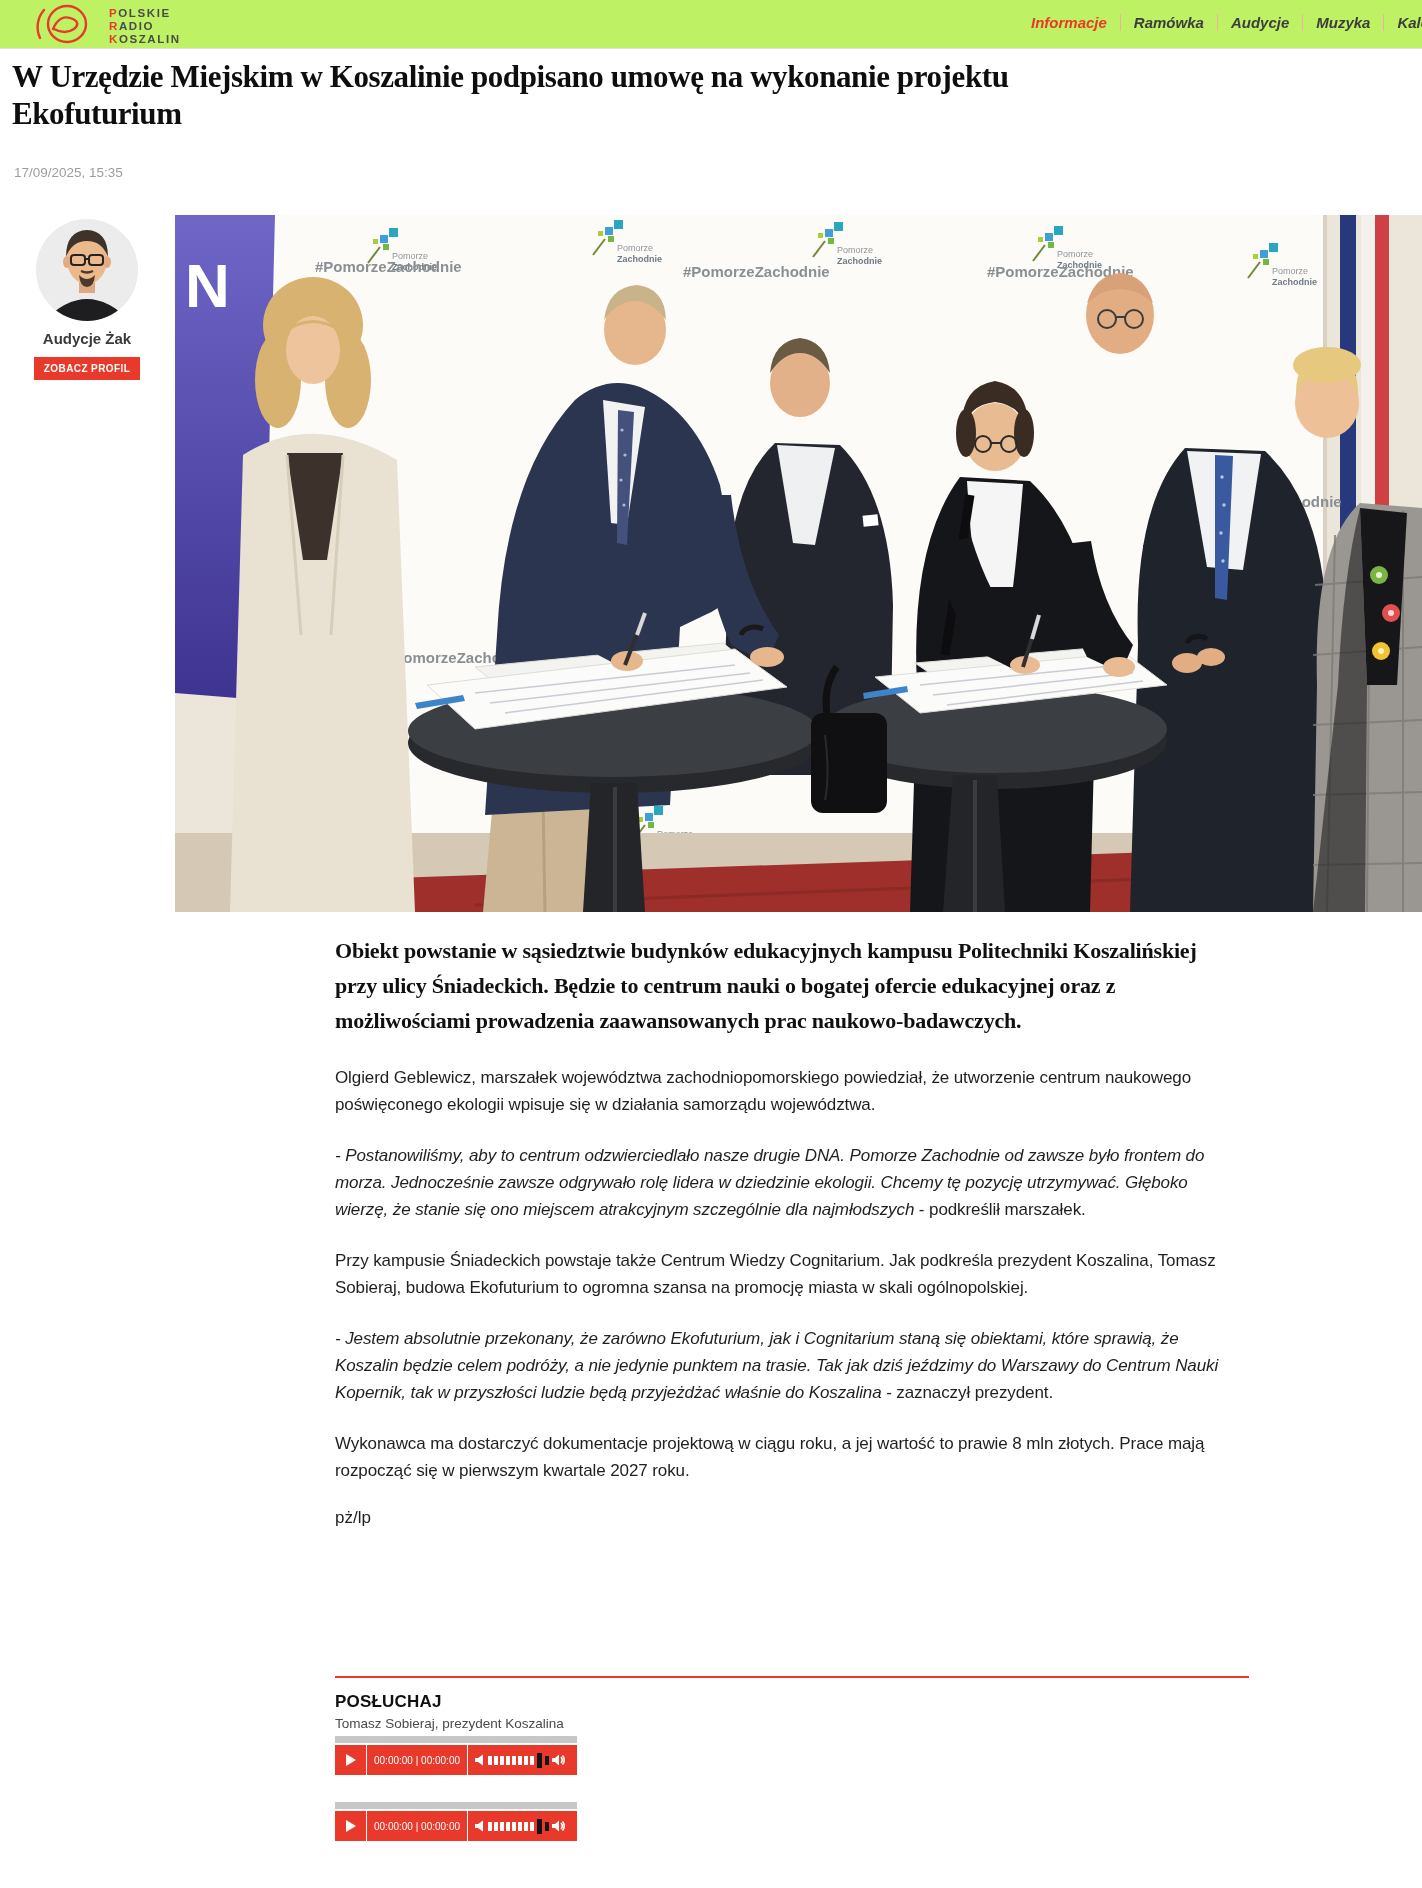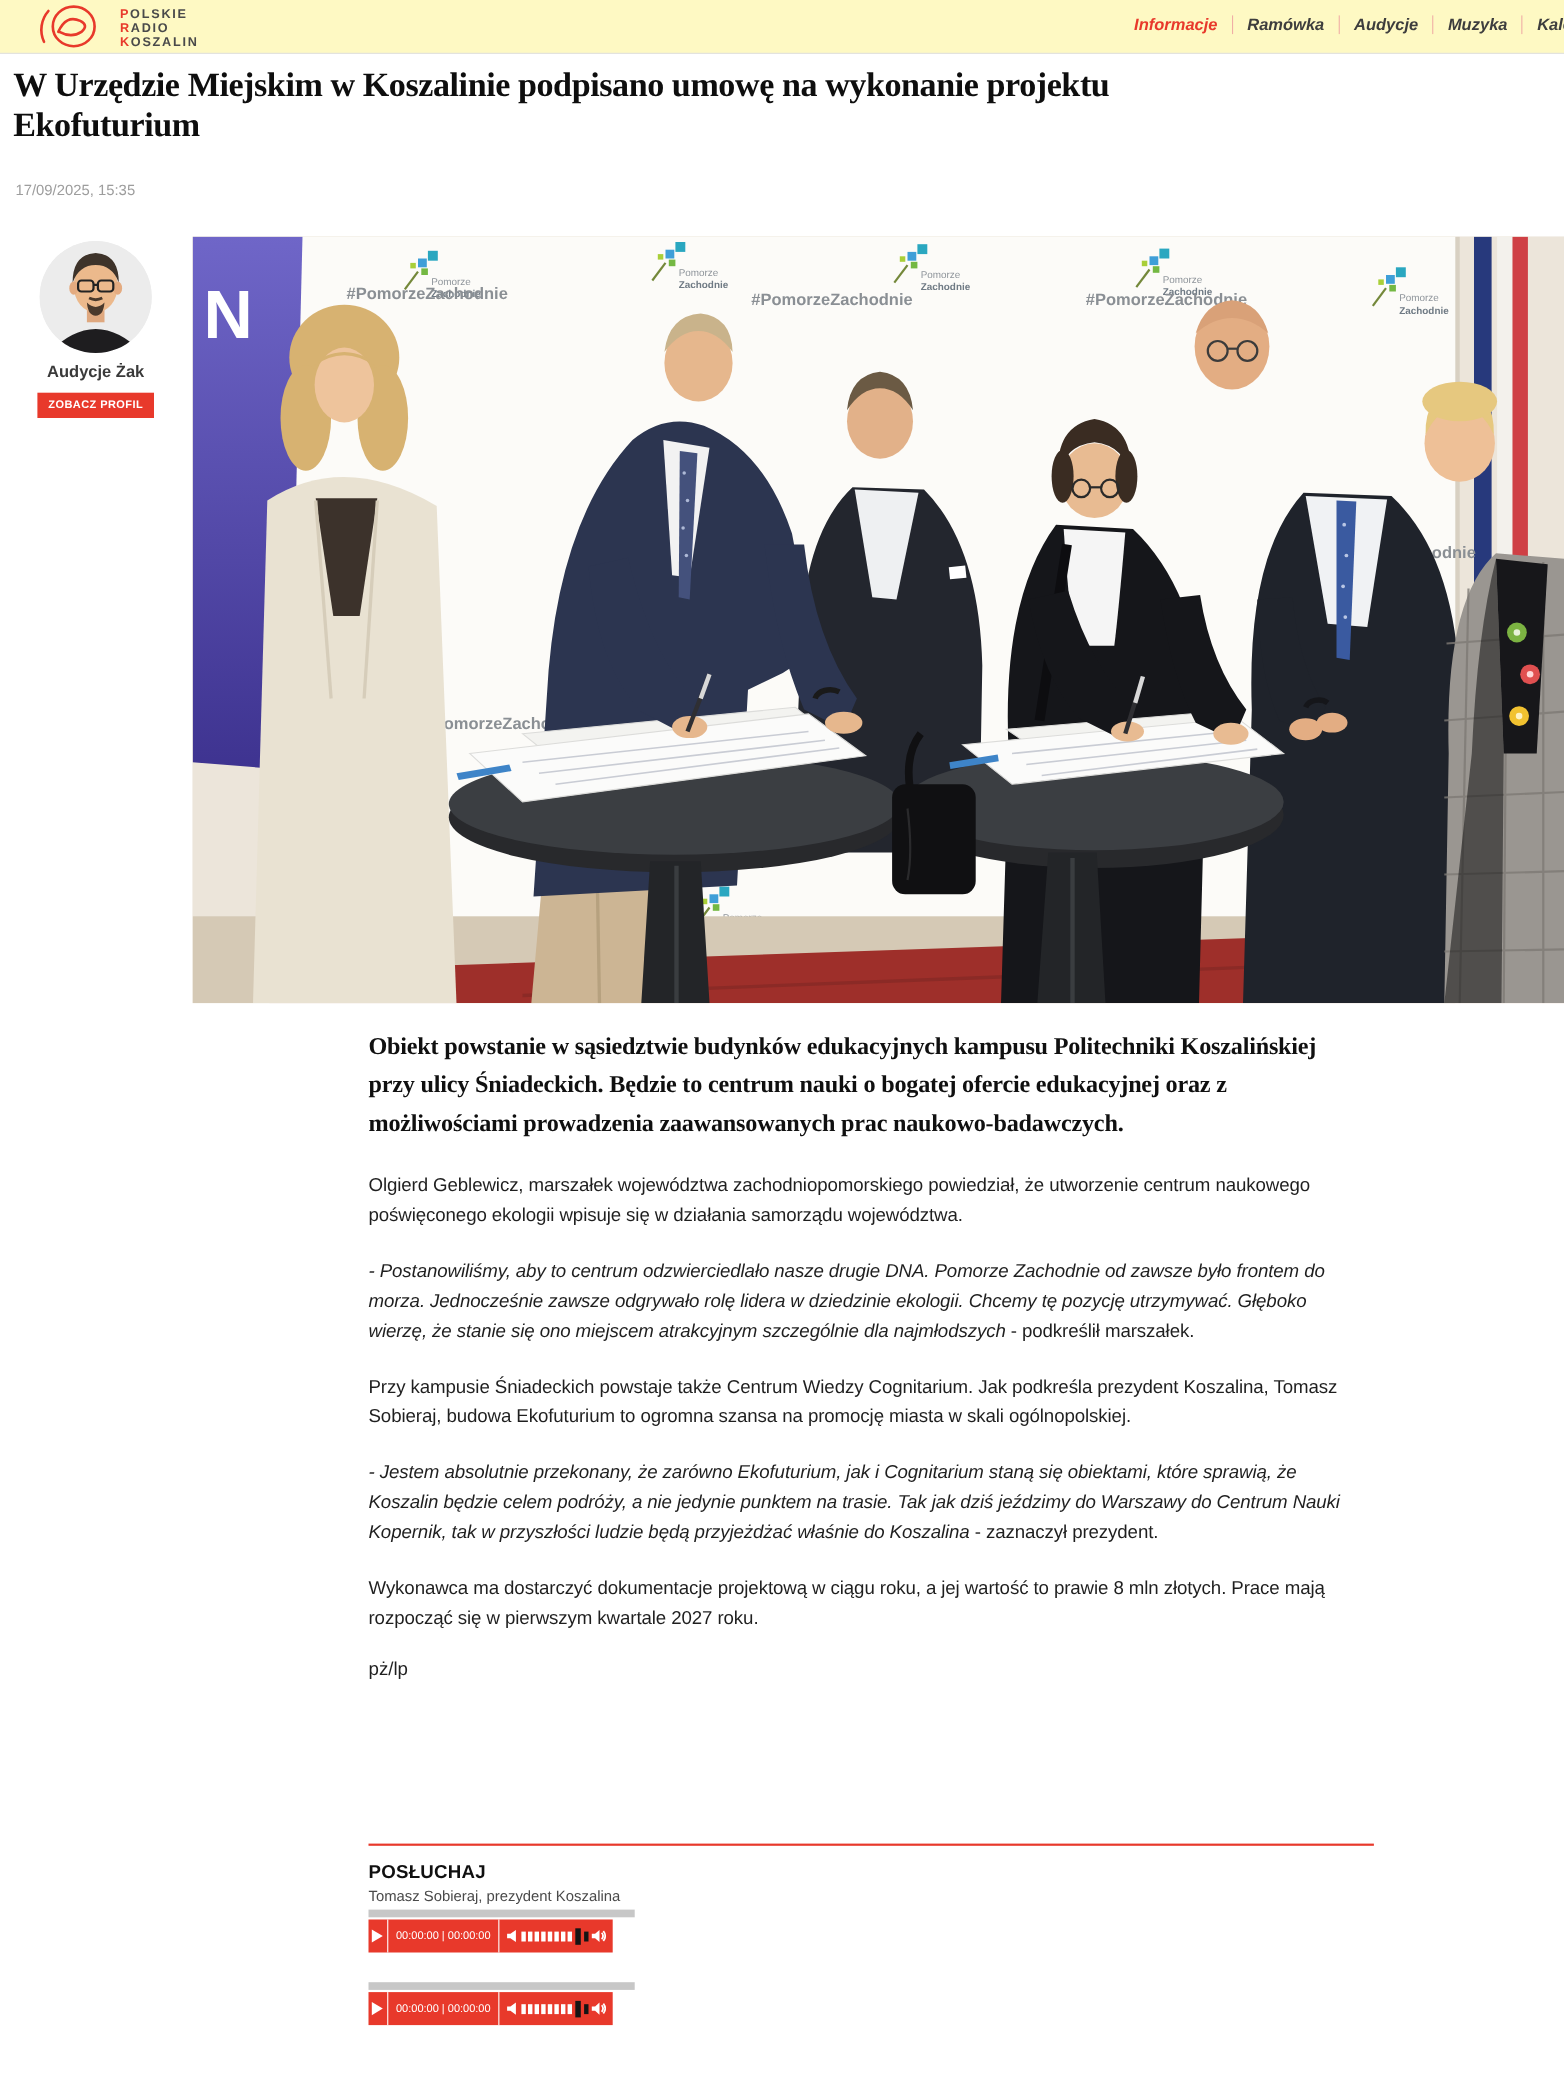--- a/index.html
+++ b/index.html
@@ -1,20 +1,20 @@
 <!DOCTYPE html>
 <html lang="pl"><head>
 <meta charset="utf-8">
 <style>
   html,body{margin:0;padding:0;background:#fff;}
   body{width:1422px;height:1888px;overflow:hidden;font-family:"Liberation Sans",sans-serif;}
   .page{position:relative;width:1422px;height:1888px;background:#fff;}
 
   
-  .site-header{position:absolute;top:0;left:0;width:1422px;height:48px;background:#fef9c3;border-bottom:1px solid #e0e0e0;}
+  .site-header{position:absolute;top:0;left:0;width:1422px;height:48px;background:#bef264;border-bottom:1px solid #e0e0e0;}
   .logo{position:absolute;left:26px;top:2px;display:flex;align-items:center;gap:9px;cursor:pointer;}
   .logo-text{font-size:11.5px;font-weight:700;letter-spacing:1.6px;color:#4a4a4a;line-height:13px;}
   .logo-text .red{color:#e8392b;}
   .main-nav{position:absolute;left:1018px;top:14px;white-space:nowrap;font-size:15px;font-weight:700;color:#3d3d3d;}
   .nav-item{color:#3d3d3d;text-decoration:none;padding:0 13px;cursor:pointer;font-style:italic;}
   .nav-item + .nav-item{border-left:1px solid #f0aea6;}
   .nav-item.active{color:#e8392b;}
 
   
   .article-title{position:absolute;left:12px;top:58px;width:1085px;margin:0;
@@ -41,21 +41,21 @@
   .it{font-style:italic;}
   .sig{font-size:17px;margin:0;}
 
   
   .listen{position:absolute;left:335px;top:1676px;width:914px;}
   .listen-hr{border:none;border-top:2px solid #e8392b;margin:0 0 14px 0;}
   .listen-heading{font-size:17px;font-weight:800;letter-spacing:0.2px;color:#101010;margin:0 0 4px 0;}
   .player-block{margin-bottom:27px;}
   .player-label{font-size:13.5px;color:#4a4a4a;margin-bottom:5px;}
   .player-strip{width:242px;height:7px;background:#c7c7c7;cursor:pointer;}
-  .player{width:222px;height:30px;background:#e8392b;display:flex;align-items:stretch;margin-top:2px;}
+  .player{width:242px;height:30px;background:#e8392b;display:flex;align-items:stretch;margin-top:2px;}
   .play-btn{width:31px;display:flex;align-items:center;justify-content:center;border-right:1px solid #fff;cursor:pointer;}
   .tri{width:0;height:0;border-left:10px solid #fff;border-top:6px solid transparent;border-bottom:6px solid transparent;}
   .time{display:flex;align-items:center;padding:0 7px;color:#fff;font-size:10px;white-space:nowrap;border-right:1px solid #fff;}
   .vol{flex:1;display:flex;align-items:center;gap:2px;padding:0 6px;cursor:pointer;}
   .vseg{width:4px;height:9px;background:#fff;flex:0 0 auto;}
   .vseg.dark{background:#141414;}
   .vhandle{width:5px;height:15px;background:#141414;flex:0 0 auto;margin:0 1px;}
   .spk{flex:0 0 auto;}
 </style>
 </head>

